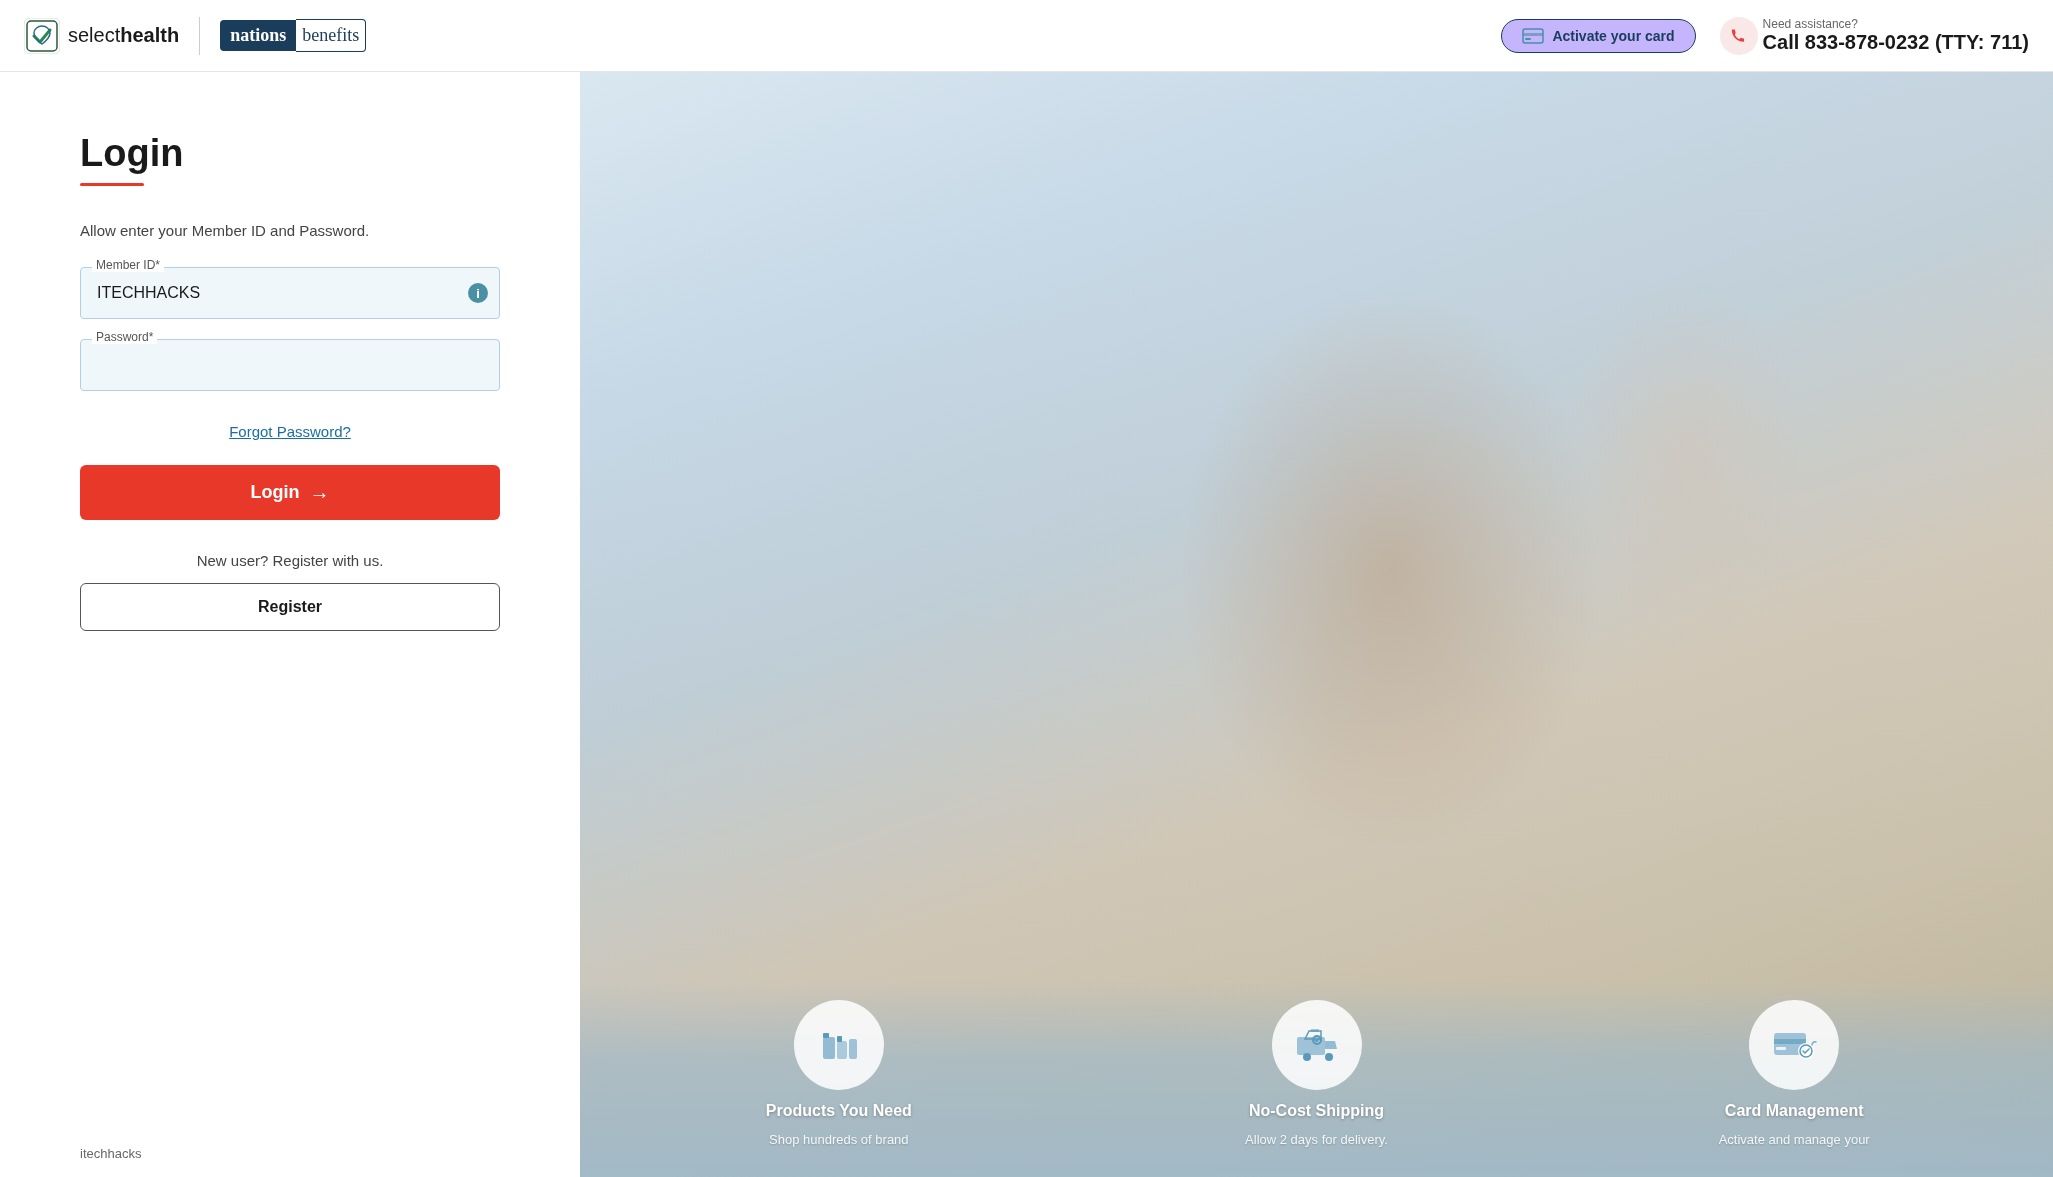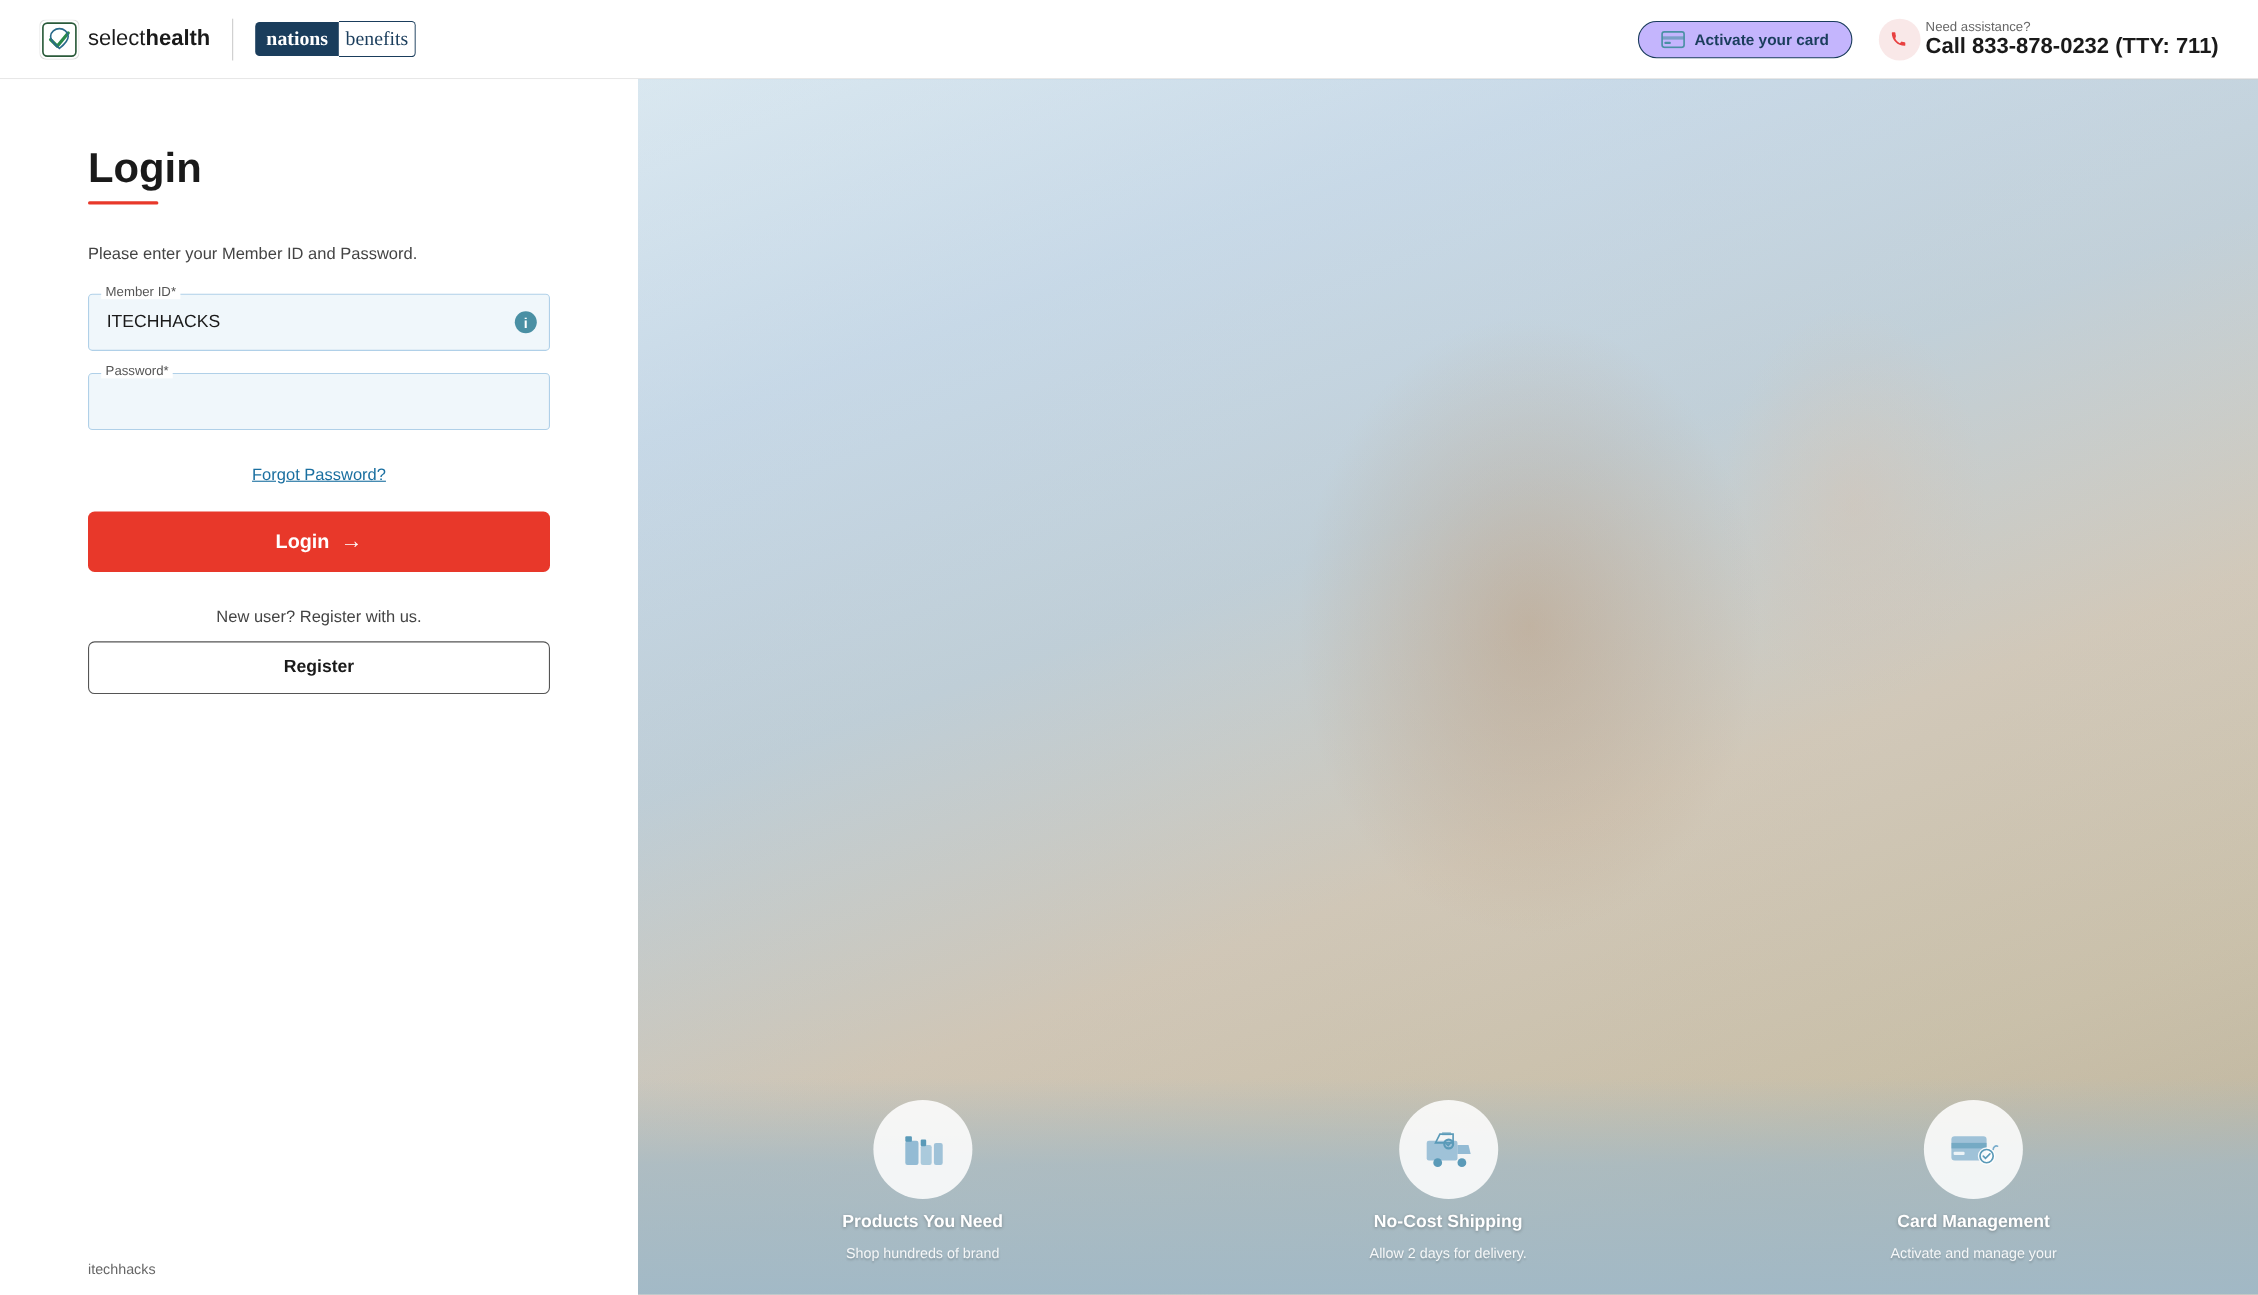--- a/index.html
+++ b/index.html
@@ -3,21 +3,21 @@
   <meta charset="utf-8">
   <style>
     * { box-sizing: border-box; margin: 0; padding: 0; }
     body { font-family: Arial, sans-serif; background: #fff; overflow-x: hidden; }
 
     
     .header {
       display: flex;
       align-items: center;
       justify-content: space-between;
-      padding: 14px 36px;
+      padding: 14px 24px;
       border-bottom: 1px solid #e5e5e5;
       background: #fff;
       height: 72px;
     }
     .header-left {
       display: flex;
       align-items: center;
       gap: 16px;
     }
     .logo-selecthealth {
@@ -360,21 +360,21 @@
       </div>
     </div>
   </div>
 </header>
 
 <div class="main-layout">
 
   <div class="left-panel">
     <h1 class="login-title">Login</h1>
     <div class="login-title-underline"></div>
-    <p class="login-subtitle">Please enter your Member ID and Password.</p>
+    <p class="login-subtitle">Allow enter your Member ID and Password.</p>
 
     <div class="form-group">
       <label>Member ID*</label>
       <input type="text" class="form-input" value="ITECHHACKS" style="">
       <span class="info-icon">i</span>
     </div>
 
     <div class="form-group">
       <label>Password*</label>
       <input type="password" class="form-input" style="">

